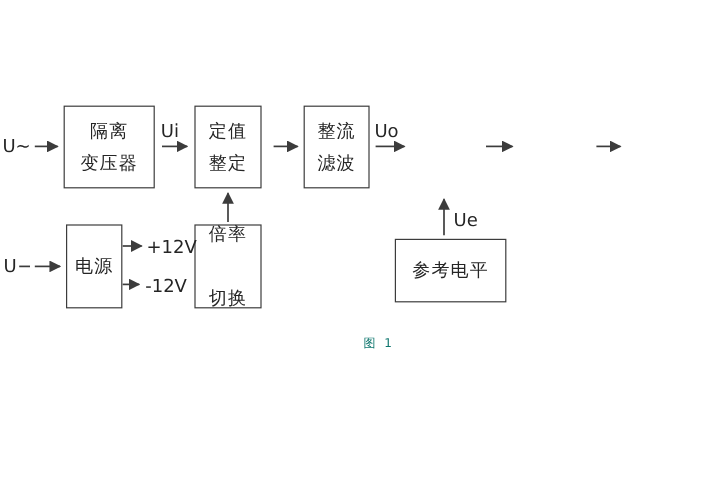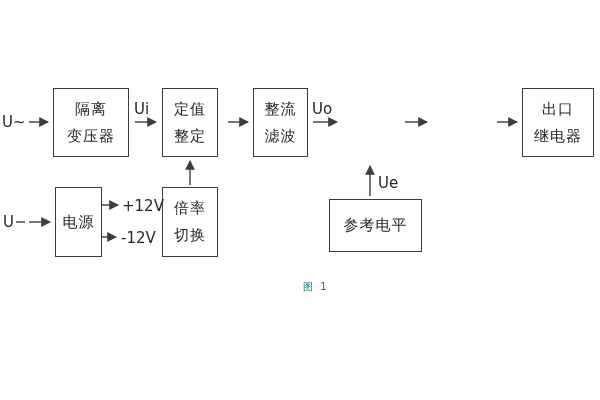--- a/index.html
+++ b/index.html
@@ -36,21 +36,21 @@
     line-height: 1;
     text-align: center;
   }
   .b1 { left: 53px;  top: 88px;  width: 76px; height: 69px; }
   .b2 { left: 162px; top: 88px;  width: 56px; height: 69px; }
   .b3 { left: 253px; top: 88px;  width: 55px; height: 69px; }
   .b4 { left: 342px; top: 88px;  width: 56px; height: 69px; }
   .b5 { left: 432px; top: 88px;  width: 57px; height: 69px; }
   .b6 { left: 522px; top: 88px;  width: 72px; height: 69px; }
   .b7 { left: 55px;  top: 187px; width: 47px; height: 70px; }
-  .b8 { left: 162px; top: 187px; width: 56px; height: 70px; }
+  .b8 { left: 162px; top: 187px; width: 56px; height: 70px; justify-content: space-between; }
   .b9 { left: 329px; top: 199px; width: 93px; height: 53px; }
   .lbl {
     position: absolute;
     font-size: 15px;
     line-height: 16px;
     white-space: nowrap;
     color: #252525;
   }
   .lbl-uac  { left: 2px;   top: 114px; }
   .lbl-ui   { left: 134px; top: 101px; }
@@ -103,24 +103,20 @@
     <span>变压器</span>
   </div>
   <div class="block b2">
     <span>定值</span>
     <span>整定</span>
   </div>
   <div class="block b3">
     <span>整流</span>
     <span>滤波</span>
   </div>
-  <div class="block b6">
-    <span>出口</span>
-    <span>继电器</span>
-  </div>
 
   <div class="block b7">
     <span>电源</span>
   </div>
   <div class="block b8">
     <span>倍率</span>
     <span>切换</span>
   </div>
   <div class="block b9">
     <span>参考电平</span>

